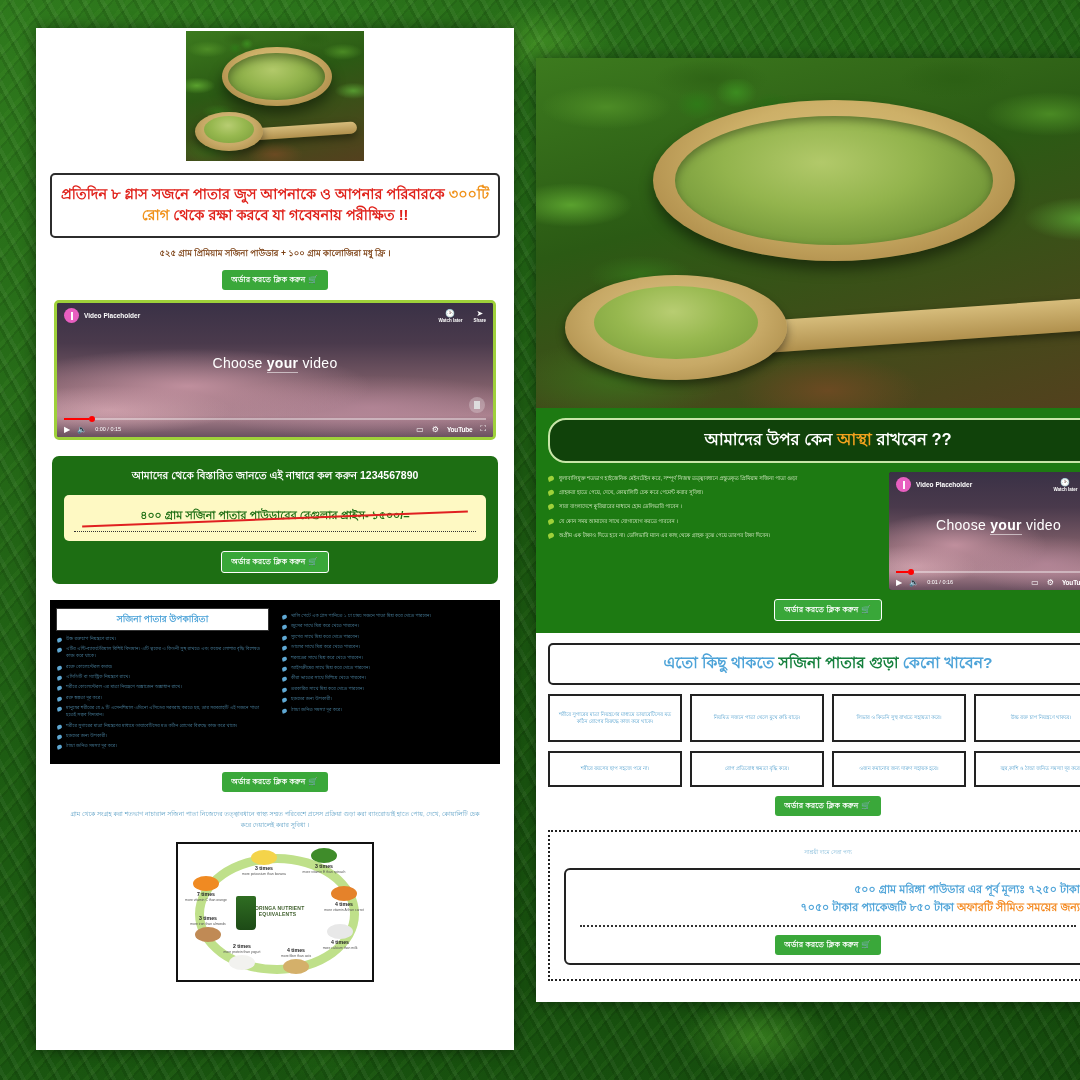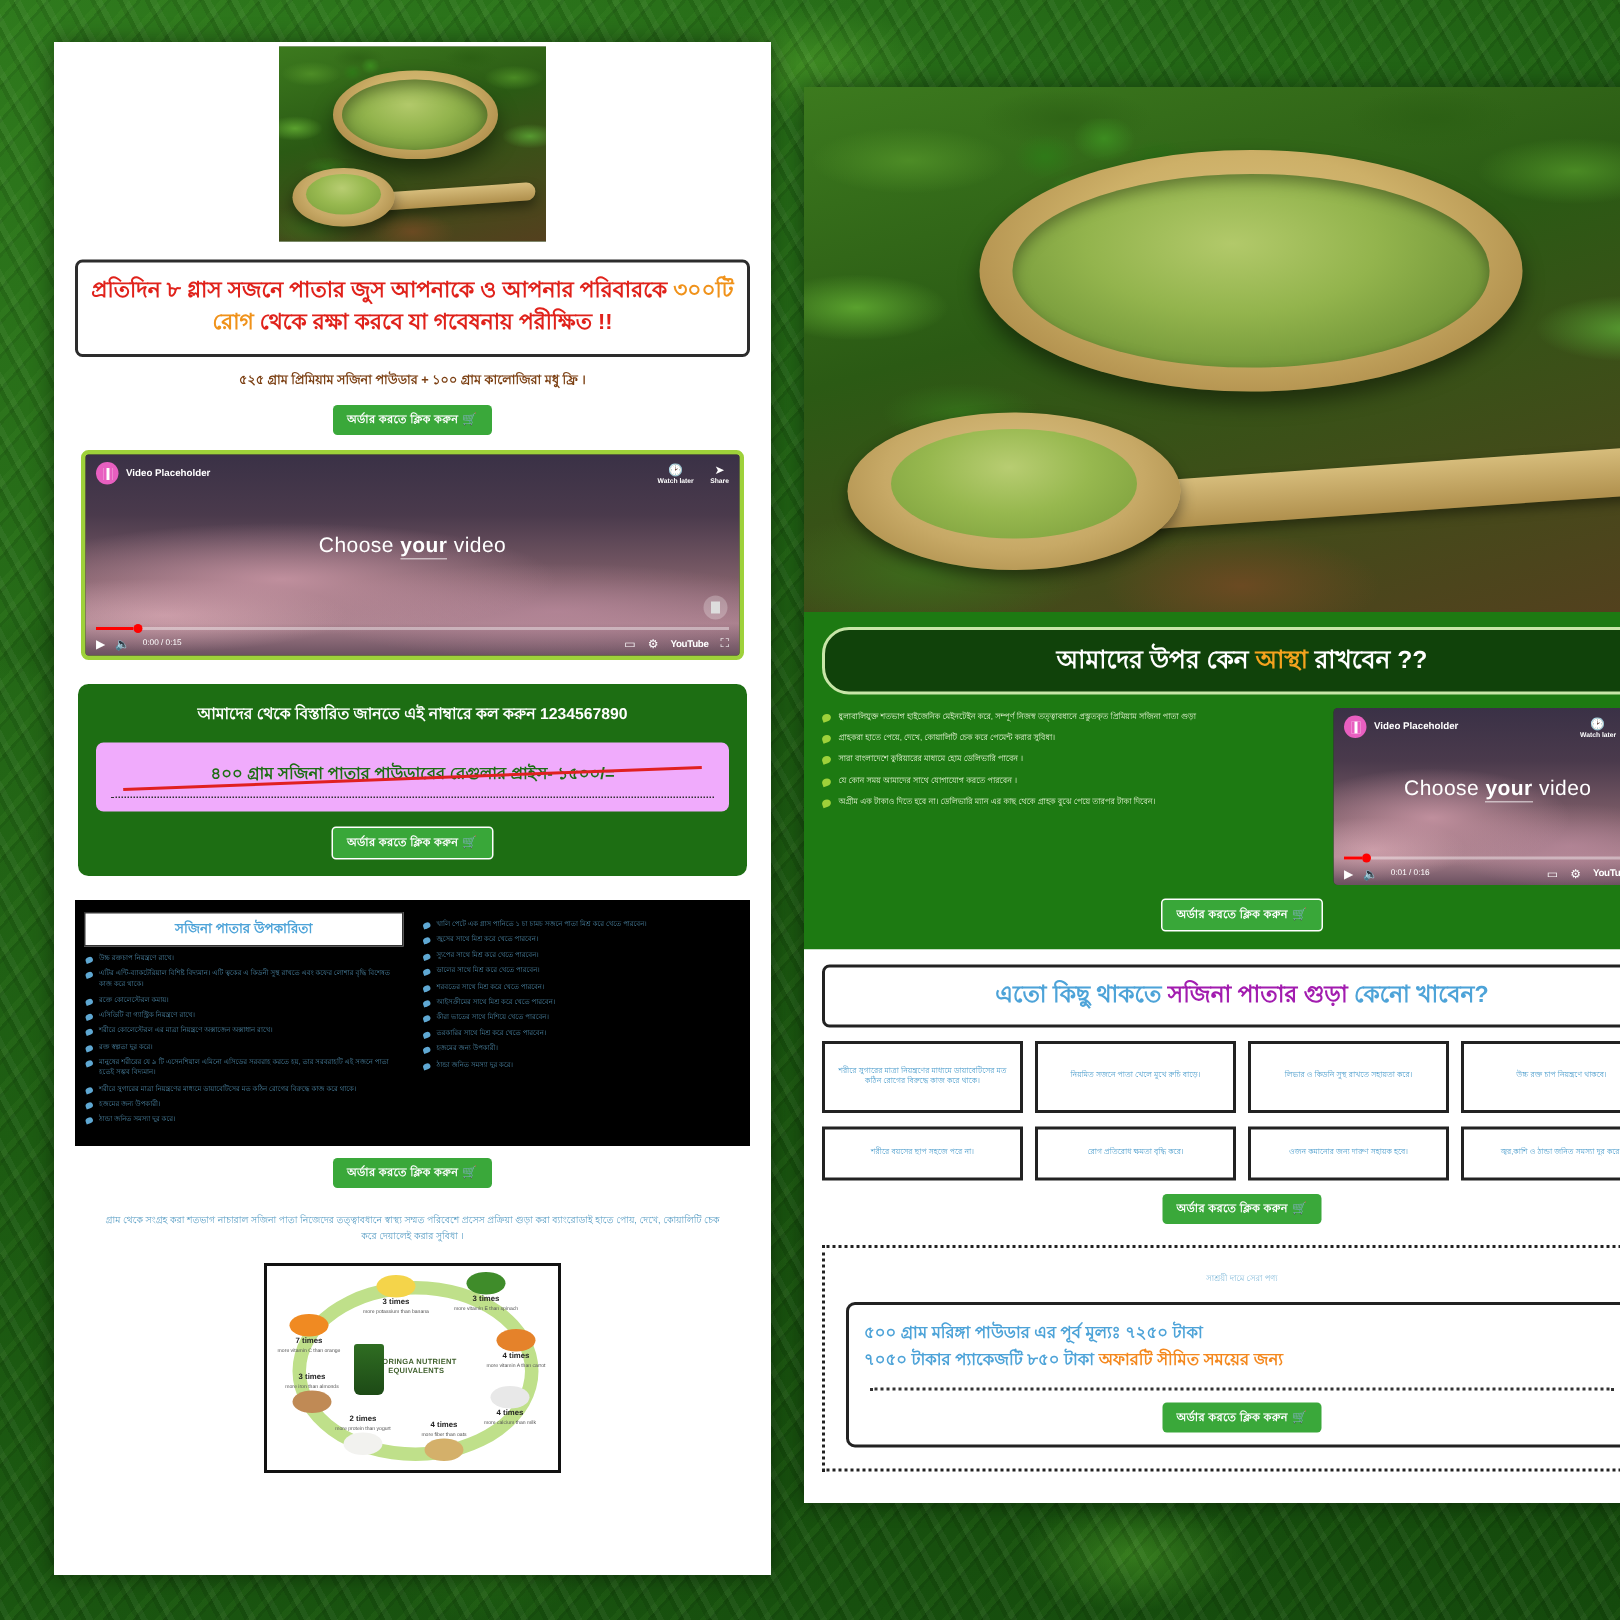--- a/index.html
+++ b/index.html
@@ -176,21 +176,21 @@
   .video .v-bar .yt { font-weight: bold; font-size: 6.5px; letter-spacing: -.2px; }
   .video .v-time { margin-left: 8px; font-size: 5.5px; }
 
   
   #price-block {
     margin: 16px 16px 0; background: #1d6e13; border-radius: 7px; padding: 12px 12px 11px;
   }
   #price-block .phone {
     text-align: center; color: #fff; font-size: 10.5px; font-weight: bold; margin-bottom: 10px;
   }
-  #price-card { background: #f0abfc; border-radius: 5px; padding: 9px 10px; }
+  #price-card { background: #fef9c3; border-radius: 5px; padding: 9px 10px; }
   .price-old {
     position: relative; text-align: center; color: #1d6e13; font-size: 11px; font-weight: bold;
     padding: 3px 0 5px; border-bottom: 1px dotted #333;
   }
   .price-old::after {
     content: ""; position: absolute; left: 2%; right: 2%; top: 52%; height: 2px;
     background: #e02020; transform: rotate(-2.2deg);
   }
   .price-new {
     text-align: center; color: #1d6e13; font-size: 11px; font-weight: bold; padding: 7px 0 2px;
@@ -264,37 +264,37 @@
     background: #9ed13a; transform: rotate(-20deg);
   }
   #trust-video { width: 219px; flex: none; }
 
   
   #why-section { background: #fff; padding: 10px 12px 12px; }
   .banner-light {
     border: 2.5px solid #222; border-radius: 5px; text-align: center;
     padding: 6px 8px; font-size: 15.5px; font-weight: bold; color: #4da3d8;
   }
-  .banner-light .bl-orange { color: #a21caf; }
+  .banner-light .bl-orange { color: #15803d; }
   .why-grid { display: grid; grid-template-columns: repeat(4,1fr); gap: 8px; margin-top: 9px; }
   .why-cell {
     border: 2px solid #222; background: #fff; min-height: 48px;
     display: flex; align-items: center; justify-content: center; text-align: center;
     padding: 4px 5px; color: #4d9dcc; font-size: 5.1px; line-height: 1.45;
   }
   .why-grid.row2 .why-cell { min-height: 36px; }
 
   
   #price-section { background: #fff; padding: 2px 12px 12px; }
   .dotted-wrap { border: 2.5px dotted #222; padding: 12px 14px 14px; }
   .price-title { text-align: center; font-size: 20px; font-weight: bold; color: #4da3d8; }
   .price-title .pt-orange { color: #f4881e; }
   .price-sub { text-align: center; color: #7fb8d8; font-size: 5.5px; margin-top: 5px; }
   .price-card2 { border: 2px solid #222; border-radius: 6px; margin-top: 11px; padding: 11px 10px 8px; }
-  .pc-line { text-align: left; color: #4da3d8; font-size: 11px; font-weight: bold; line-height: 1.6; }
+  .pc-line { text-align: right; color: #4da3d8; font-size: 11px; font-weight: bold; line-height: 1.6; }
   .pc-line .pc-orange { color: #f4881e; }
   .pc-div { border-top: 2px dotted #333; margin: 9px 4px 0; }
 </style>
 </head>
 <body>
 
 <div id="backdrop"></div>
 
 <div class="panel" id="left-panel">
 

